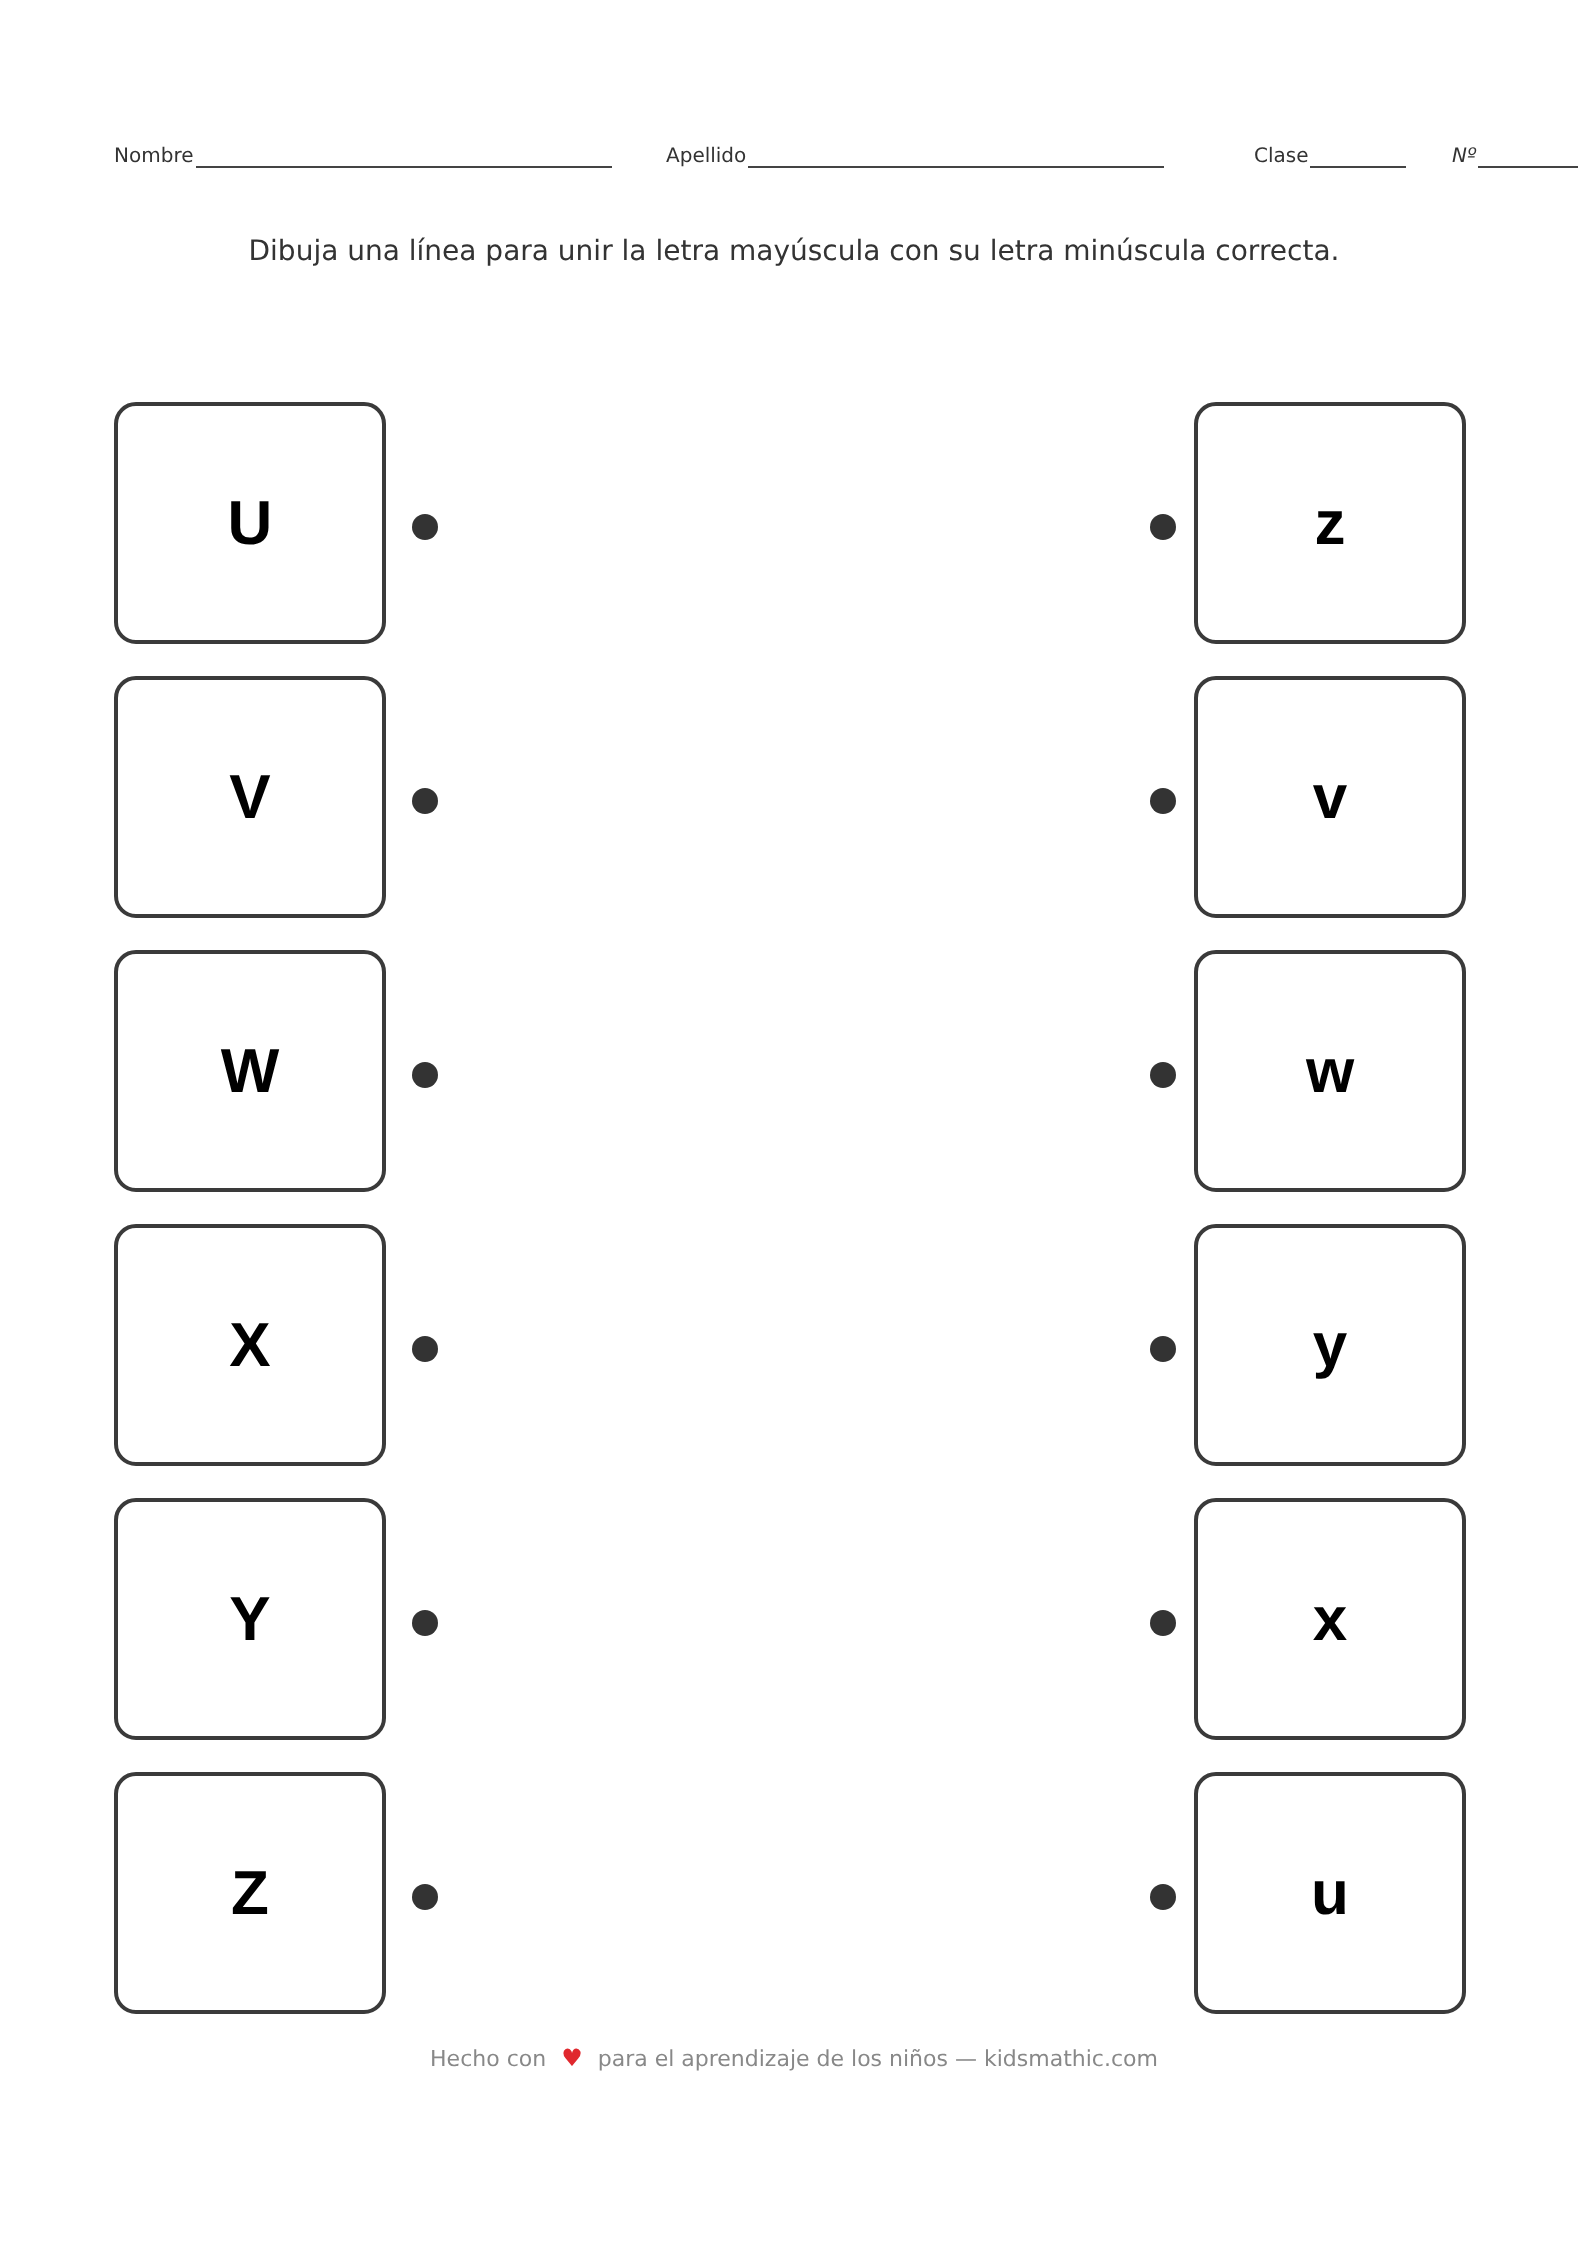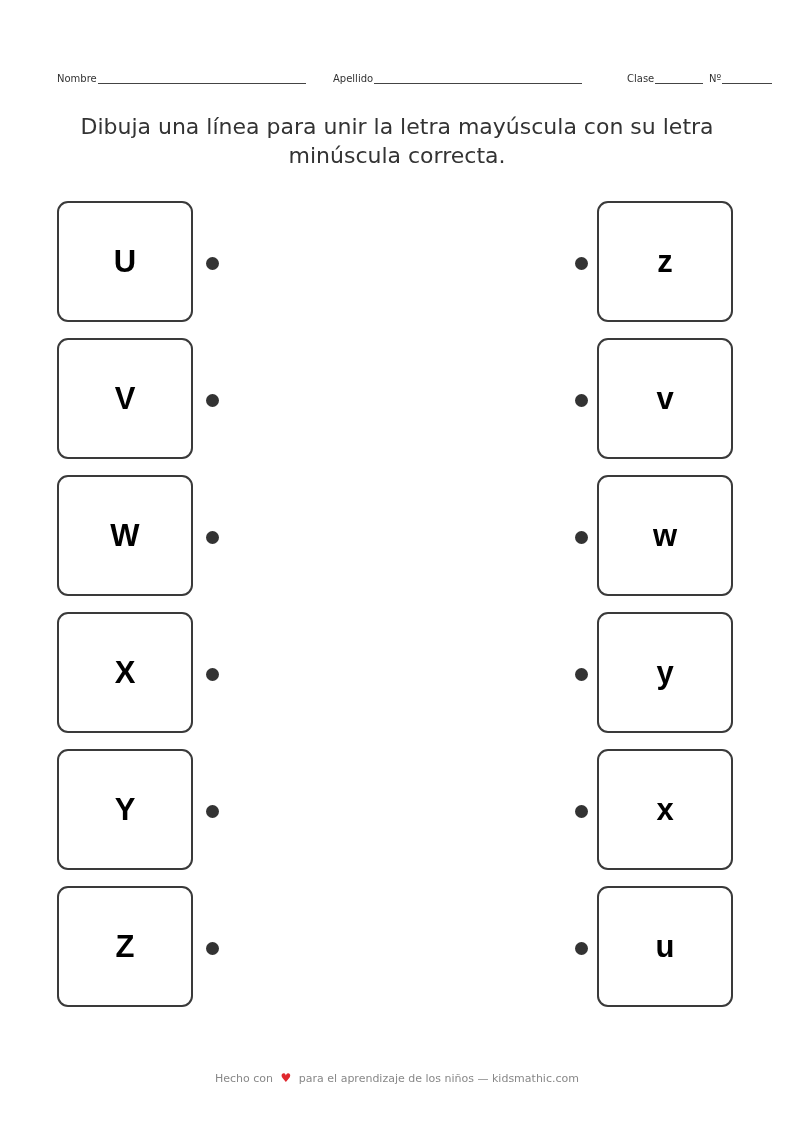--- a/index.html
+++ b/index.html
@@ -3,47 +3,47 @@
 <meta charset="utf-8">
 <style>
   html, body { margin: 0; padding: 0; background: #ffffff; }
   body { width: 794px; height: 1123px; position: relative; overflow: hidden;
          font-family: "DejaVu Sans", sans-serif; color: #333; }
   .header { position: absolute; top: 68px; left: 57px; width: 720px; height: 20px;
             font-size: 10px; color: #333; }
   .header .field { position: absolute; top: 0; display: flex; align-items: flex-end; }
   .header .line { border-bottom: 1px solid #444; height: 15px; margin-left: 1px; }
   .instructions { position: absolute; top: 112px; left: 60px; width: 674px; text-align: center;
-                  font-size: 22px; line-height: 29px; color: #333; }
+                  font-size: 14px; line-height: 29px; color: #333; }
   .box { position: absolute; width: 136px; height: 121px; border: 2px solid #3a3a3a;
          border-radius: 11px; box-sizing: border-box; display: flex; align-items: center;
          justify-content: center; font-family: "Liberation Sans", sans-serif; font-weight: bold;
          font-size: 31px; color: #000; background: #fff; }
   .dot { position: absolute; width: 13px; height: 13px; border-radius: 50%; background: #333; }
-  .footer { position: absolute; top: 1071px; left: 0; width: 794px; text-align: center;
+  .footer { position: absolute; top: 1022px; left: 0; width: 794px; text-align: center;
             font-size: 11px; color: #888; }
   .heart { display: inline-block; color: #e0282e; font-size: 12px; margin: 0 4px; }
 </style>
 </head>
 <body>
 
 <div class="header">
   <div class="field" style="left:0;">
     <span>Nombre</span>
     <span class="line" style="width:208px;"></span>
   </div>
   <div class="field" style="left:276px;text-align:right;">
     <span>Apellido</span>
     <span class="line" style="width:208px;"></span>
   </div>
   <div class="field" style="left:570px;">
     <span>Clase</span>
     <span class="line" style="width:48px;"></span>
   </div>
-  <div class="field" style="left:652px;">
+  <div class="field" style="left:669px;font-style:italic;">
     <span>Nº</span>
     <span class="line" style="width:50px;"></span>
   </div>
 </div>
 
 <div class="instructions">Dibuja una línea para unir la letra mayúscula con su letra minúscula correcta.</div>
 
 <div class="box" style="left:57px; top:201px;">U</div>
 <div class="dot" style="left:206px; top:257px;"></div>
 

